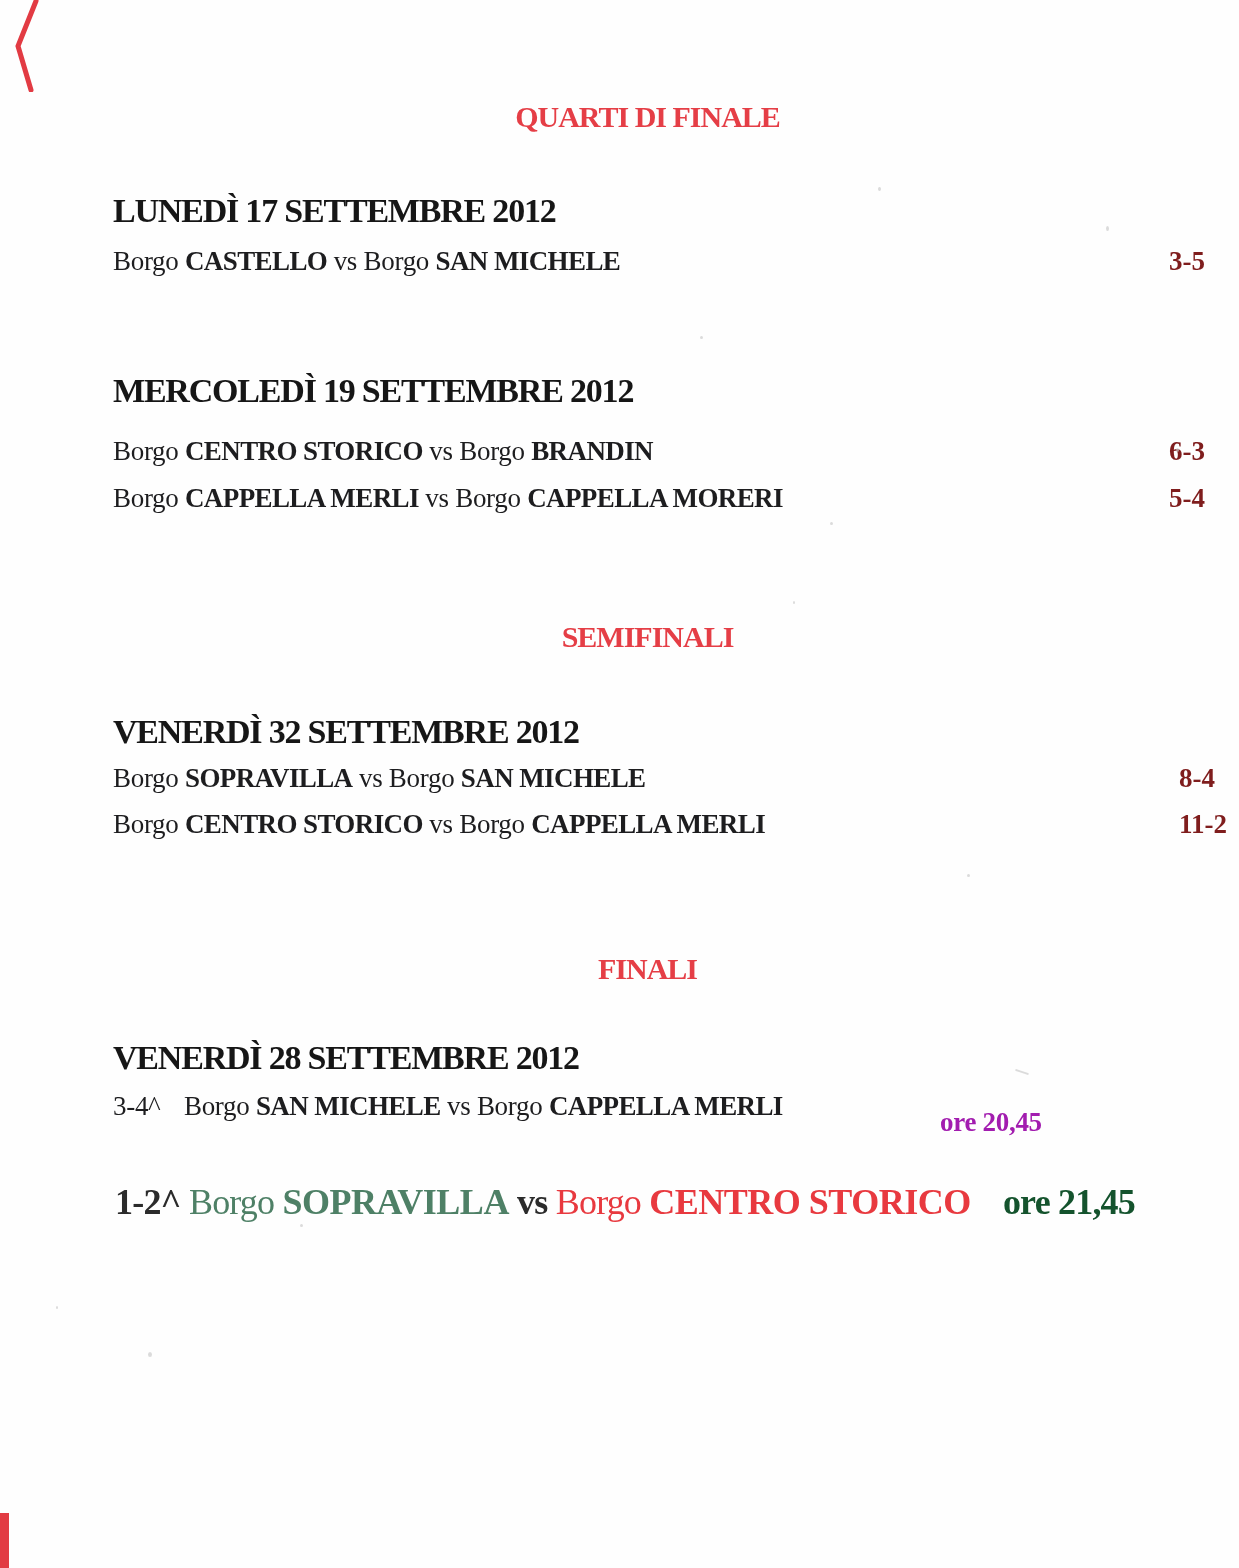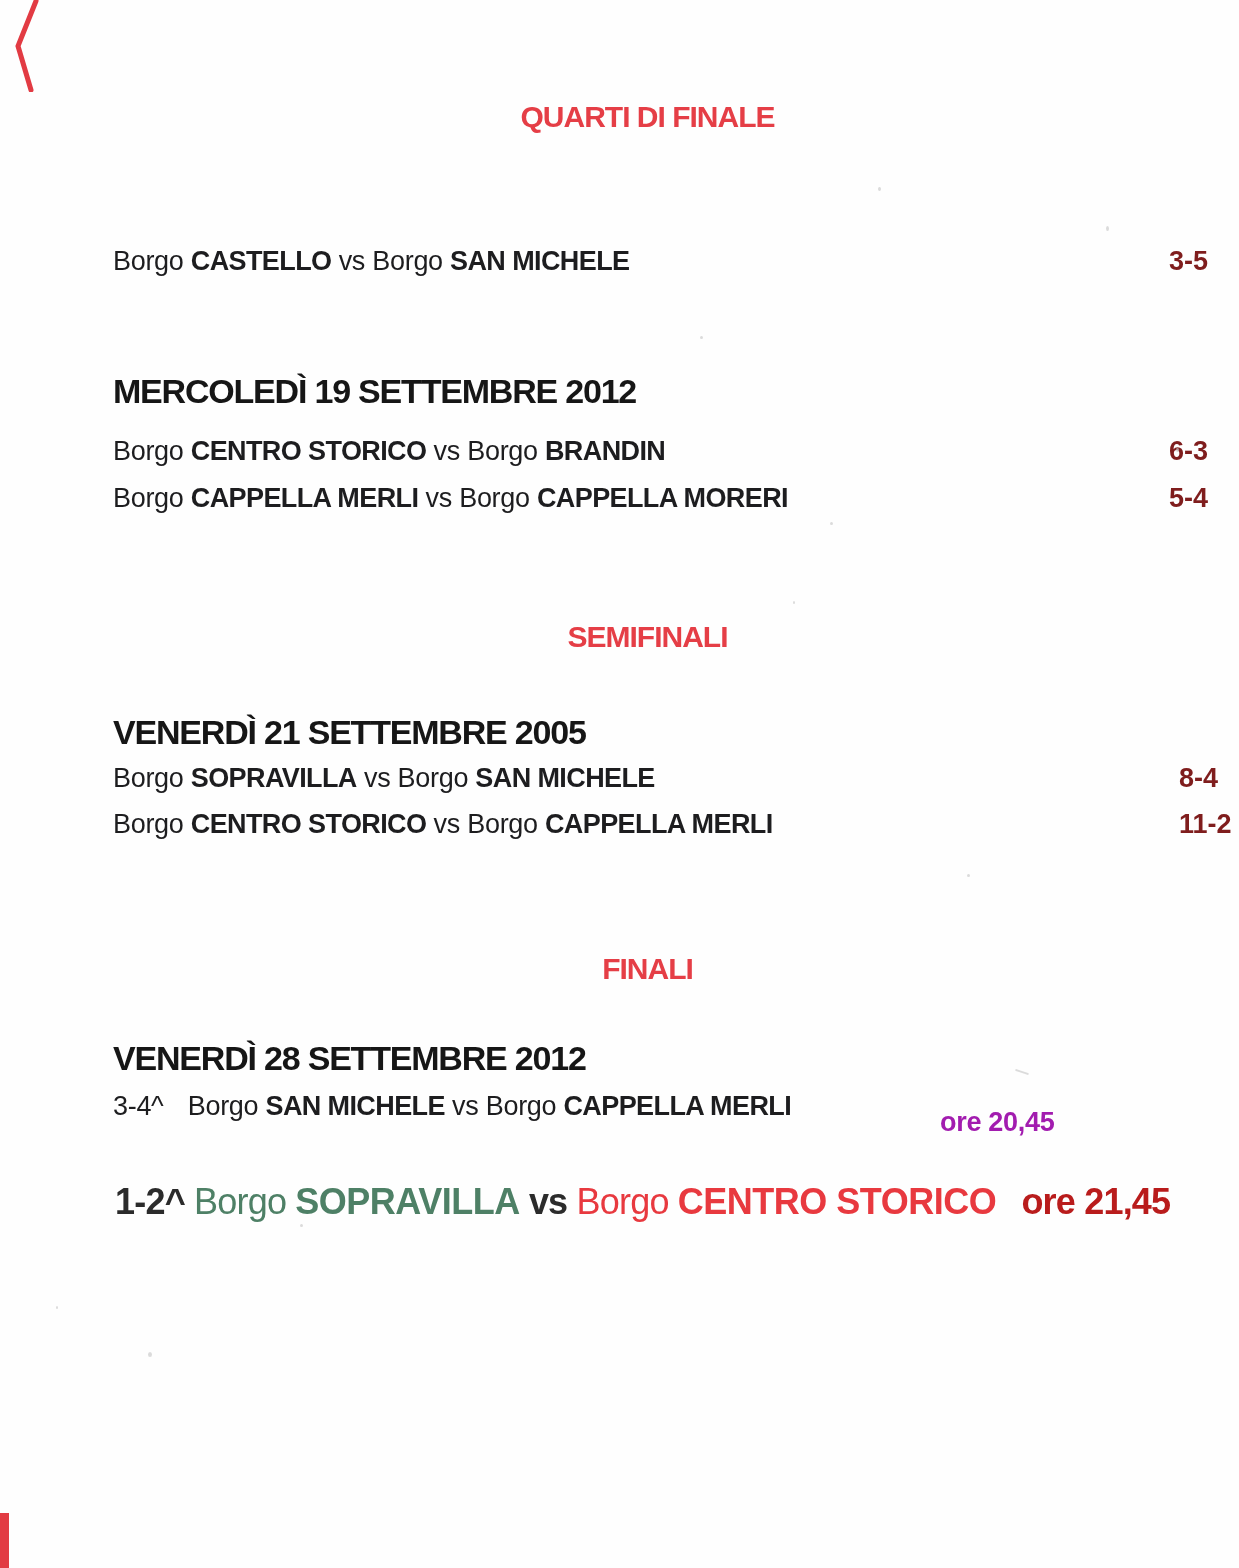--- a/index.html
+++ b/index.html
@@ -1,20 +1,20 @@
 <!DOCTYPE html>
 <html><head>
 <meta charset="utf-8">
 <style>
   html,body{margin:0;padding:0;background:#ffffff;}
   .page{
     position:relative;
     width:1239px;height:1568px;
     background:#fefefe;
-    font-family:Liberation Sans, sans-serif;
+    font-family:Liberation Serif, serif;
     overflow:hidden;
   }
   .sec-title{
     position:absolute;left:0;width:1239px;box-sizing:border-box;
     padding-left:56px;text-align:center;
     font-weight:bold;font-size:30px;letter-spacing:-1px;
     color:#e53e46;white-space:nowrap;
   }
   .date-h{
     position:absolute;left:113px;
@@ -39,37 +39,38 @@
   }
   .grand{
     position:absolute;left:115px;width:1110px;
     font-size:36px;letter-spacing:-0.8px;white-space:nowrap;
   }
   .gf-dark{color:#2b2b2b;font-weight:bold;}
   .gf-green{color:#4e8066;}
   .gf-green-b{color:#4e8066;font-weight:bold;letter-spacing:-0.5px;}
   .gf-red{color:#e8393f;}
   .gf-red-b{color:#e8393f;font-weight:bold;letter-spacing:-0.5px;}
-  .gf-time{color:#b91c1c;font-weight:bold;margin-left:16px;}
+  .gf-time{color:#14532d;font-weight:bold;margin-left:24px;}
   .speck{position:absolute;border-radius:50%;background:#cccccc;opacity:.7;}
   .scan-mark-top{position:absolute;left:6px;top:0;width:36px;height:92px;}
   .scan-bar-bottom{position:absolute;left:0;top:1513px;width:9px;height:55px;background:#e23b43;}
 </style>
 </head>
 <body>
 
 <div class="page">
 
   <svg class="scan-mark-top" viewBox="0 0 36 92">
     <path d="M30 1 L12 46 L25 90" fill="none" stroke="#e23b43" stroke-width="5" stroke-linecap="round"></path>
   </svg>
   <div class="scan-bar-bottom"></div>
 
   <div class="sec-title" style="top:100px">QUARTI DI FINALE</div>
 
+  <div class="date-h" style="top:192px">LUNEDÌ 17 SETTEMBRE 2012</div>
 
   <div class="match" style="top:246px">
     <span>Borgo</span>
     <span class="team">CASTELLO</span>
     <span>vs</span>
     <span>Borgo</span>
     <span class="team">SAN MICHELE</span>
     <span class="score">3-5</span>
   </div>
 
@@ -89,21 +90,21 @@
     <span>Borgo</span>
     <span class="team">CAPPELLA MERLI</span>
     <span>vs</span>
     <span>Borgo</span>
     <span class="team">CAPPELLA MORERI</span>
     <span class="score">5-4</span>
   </div>
 
   <div class="sec-title" style="top:620px">SEMIFINALI</div>
 
-  <div class="date-h" style="top:713px">VENERDÌ 21 SETTEMBRE 2005</div>
+  <div class="date-h" style="top:713px">VENERDÌ 32 SETTEMBRE 2012</div>
 
   <div class="match" style="top:763px">
     <span>Borgo</span>
     <span class="team">SOPRAVILLA</span>
     <span>vs</span>
     <span>Borgo</span>
     <span class="team">SAN MICHELE</span>
     <span class="score semi">8-4</span>
   </div>
 

